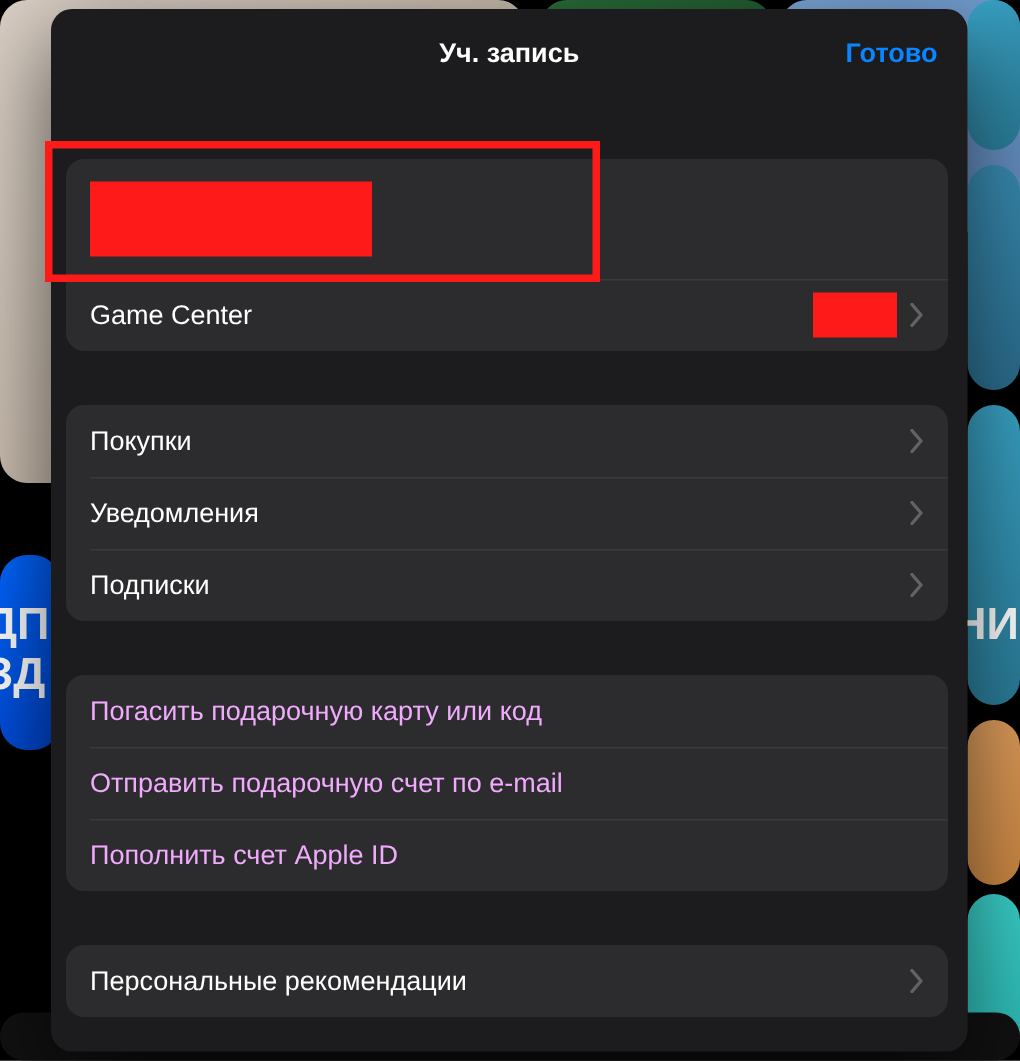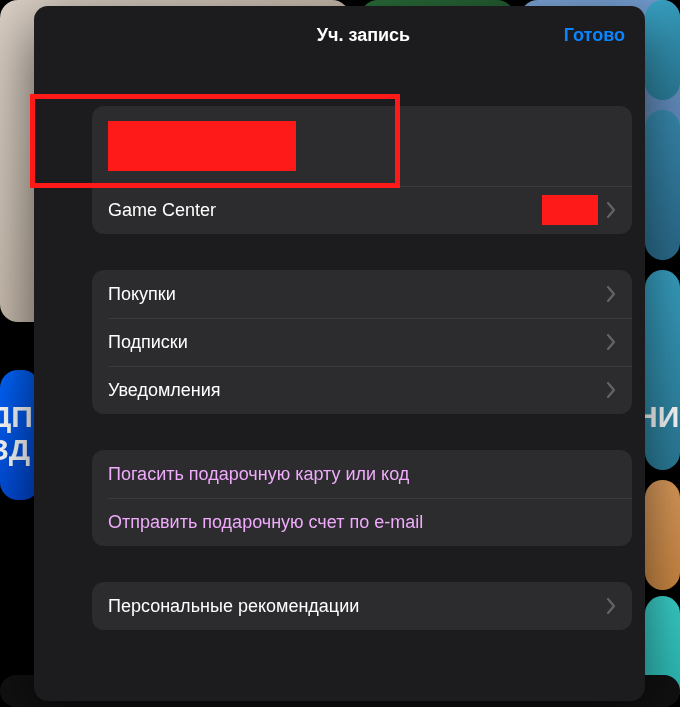--- a/index.html
+++ b/index.html
@@ -27,21 +27,20 @@
   
   .sheet {
     position: absolute;
     left: 34px; top: 6px;
     width: 611px; height: 695px;
     background: #1c1c1e;
     border-radius: 14px;
     box-shadow: 0 20px 60px rgba(0,0,0,0.6);
     overflow: hidden;
     color: #fff;
-    padding-left: 48px;
   }
   .sheet-header {
     position: relative;
     height: 58px;
     display: flex;
     align-items: center;
     justify-content: center;
   }
   .sheet-title { font-size: 18px; font-weight: 600; color: #fff; }
   .done-btn {
@@ -148,44 +147,47 @@
   <div class="group">
     <div class="row">
       <span class="label">Покупки</span>
       <span class="chevron">
         <svg viewBox="0 0 10 16" width="10" height="16">
             <path d="M2 1 L8 8 L2 15" stroke="currentColor" stroke-width="2.2" fill="none" stroke-linecap="round" stroke-linejoin="round"></path>
           </svg>
       </span>
     </div>
     <div class="row">
+      <span class="label">Уведомления</span>
+      <span class="chevron">
+        <svg viewBox="0 0 10 16" width="10" height="16">
+            <path d="M2 1 L8 8 L2 15" stroke="currentColor" stroke-width="2.2" fill="none" stroke-linecap="round" stroke-linejoin="round"></path>
+          </svg>
+      </span>
+    </div>
+    <div class="row">
       <span class="label">Подписки</span>
-      <span class="chevron">
-        <svg viewBox="0 0 10 16" width="10" height="16">
-            <path d="M2 1 L8 8 L2 15" stroke="currentColor" stroke-width="2.2" fill="none" stroke-linecap="round" stroke-linejoin="round"></path>
-          </svg>
-      </span>
-    </div>
-    <div class="row">
-      <span class="label">Уведомления</span>
       <span class="chevron">
         <svg viewBox="0 0 10 16" width="10" height="16">
             <path d="M2 1 L8 8 L2 15" stroke="currentColor" stroke-width="2.2" fill="none" stroke-linecap="round" stroke-linejoin="round"></path>
           </svg>
       </span>
     </div>
   </div>
 
   <div class="group">
     <div class="row link-row">
       <span class="label">Погасить подарочную карту или код</span>
     </div>
     <div class="row link-row">
       <span class="label">Отправить подарочную счет по e-mail</span>
     </div>
+    <div class="row link-row">
+      <span class="label">Пополнить счет Apple ID</span>
+    </div>
   </div>
 
   <div class="group">
     <div class="row">
       <span class="label">Персональные рекомендации</span>
       <span class="chevron">
         <svg viewBox="0 0 10 16" width="10" height="16">
             <path d="M2 1 L8 8 L2 15" stroke="currentColor" stroke-width="2.2" fill="none" stroke-linecap="round" stroke-linejoin="round"></path>
           </svg>
       </span>

